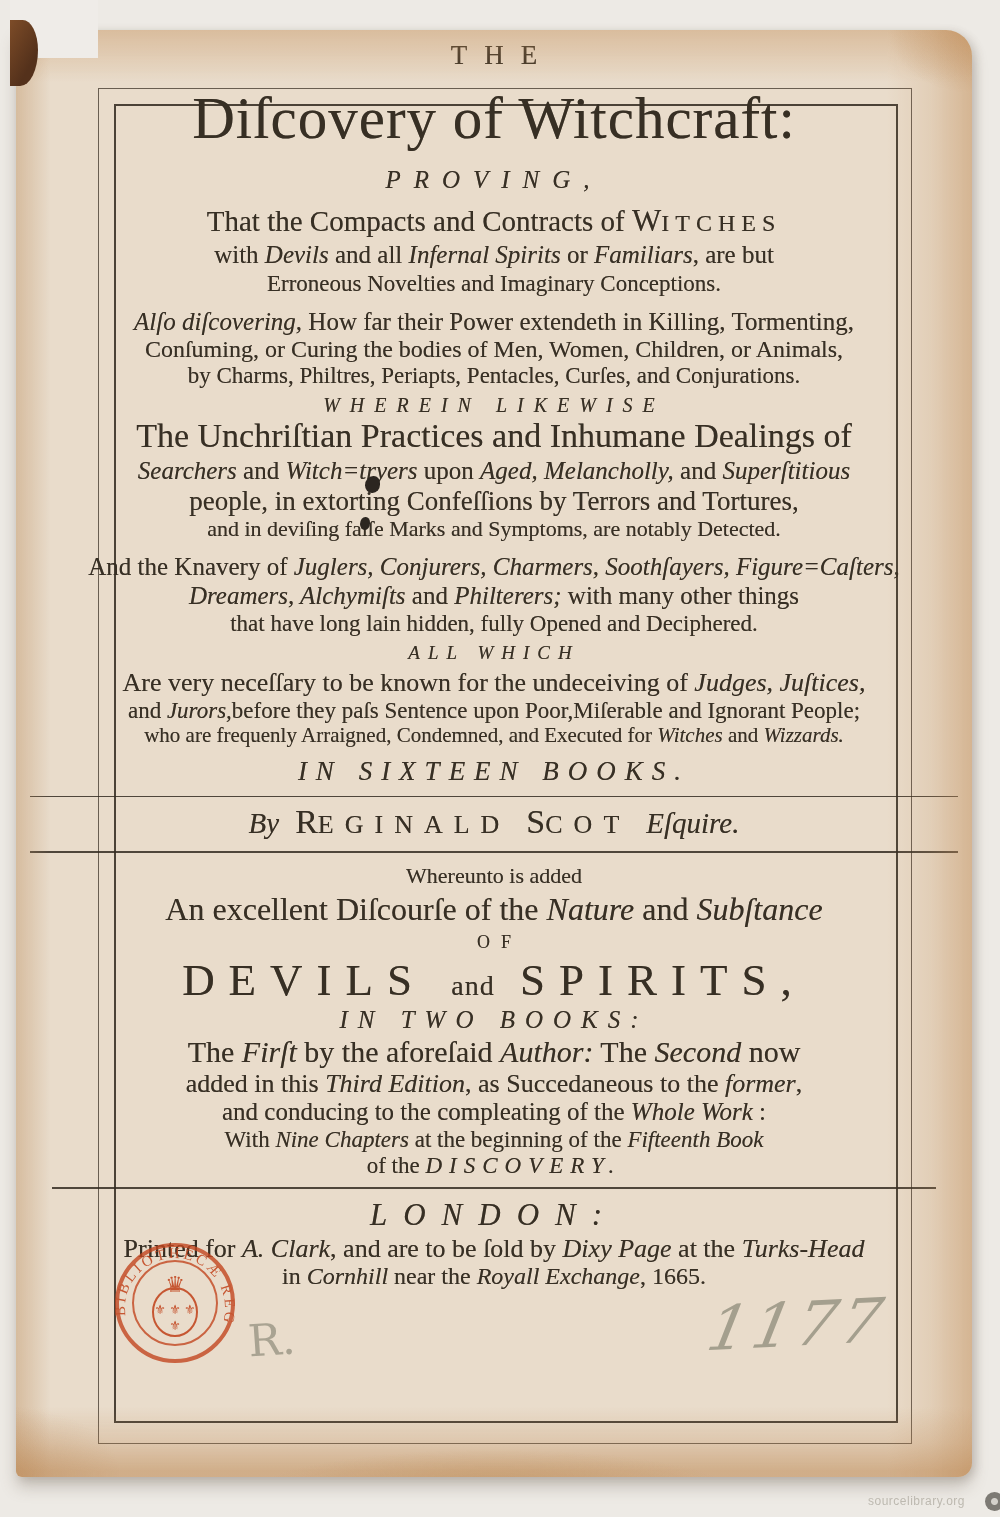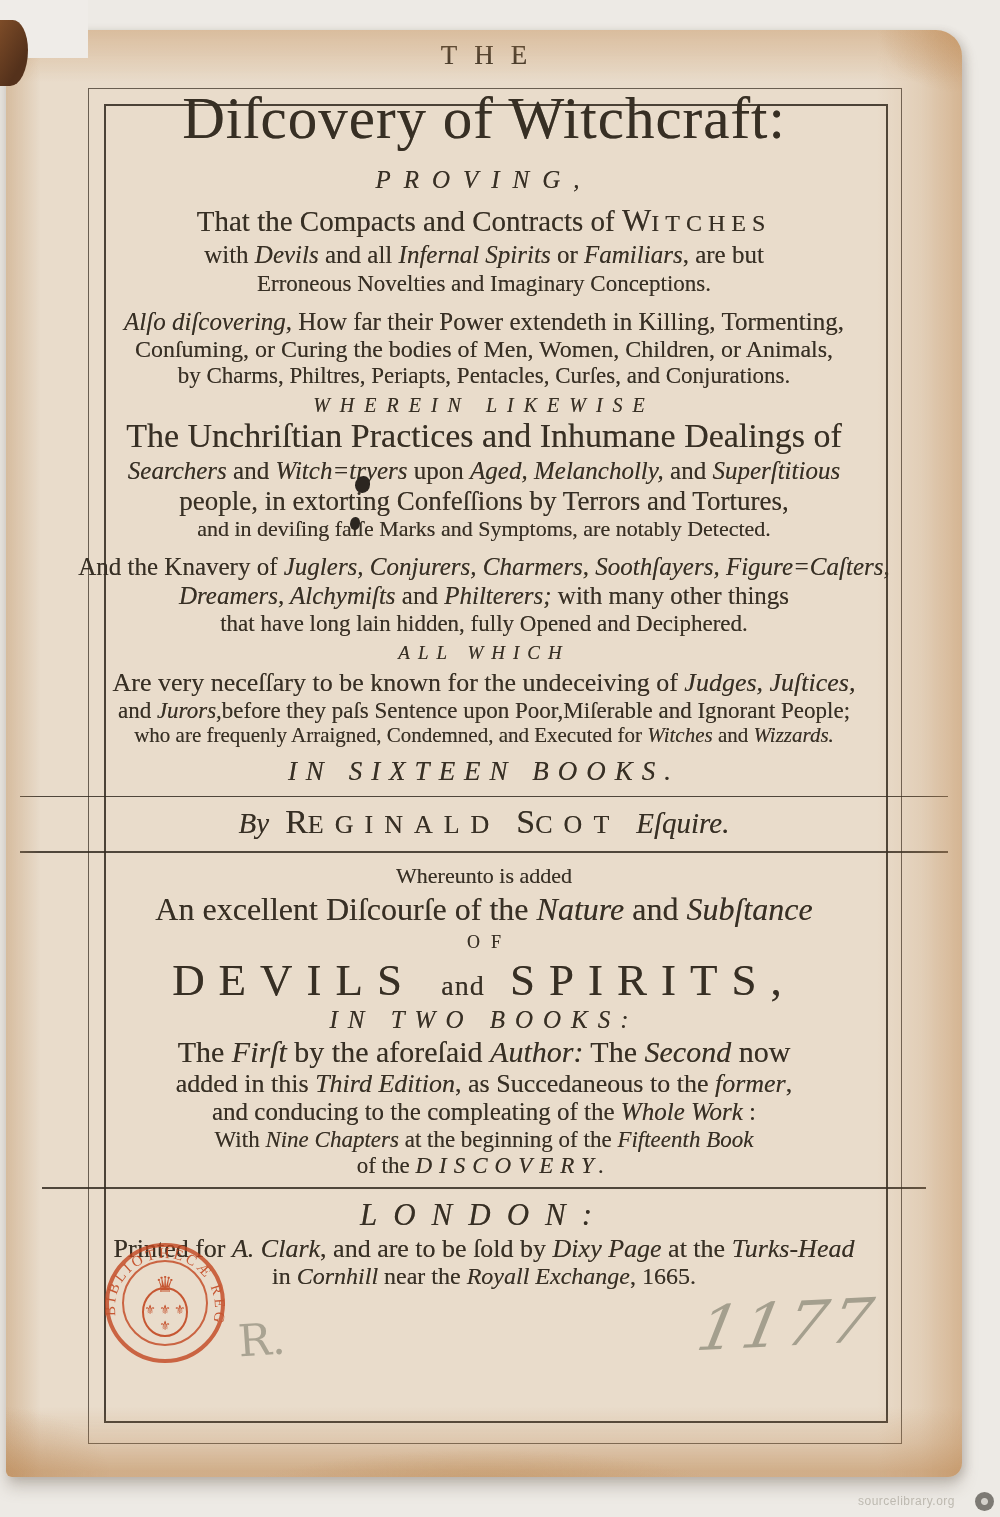--- a/index.html
+++ b/index.html
@@ -1,21 +1,21 @@
 <!DOCTYPE html>
 <html><head>
 <meta charset="utf-8">
 <style>
   html,body{margin:0;padding:0;}
   body{
     width:1000px;height:1517px;position:relative;overflow:hidden;
     background:#edeae5;
     font-family:"Liberation Serif","DejaVu Serif",serif;
   }
-  .scan{position:absolute;inset:0;}
+  .scan{position:absolute;inset:0;margin-left:10px;}
   
   .page{
     position:absolute;left:6px;top:30px;width:956px;height:1447px;
     background:#e9dccb;
     border-radius:4px 26px 14px 6px;
     box-shadow:0 10px 16px rgba(96,84,70,.28), 4px 2px 8px rgba(96,84,70,.18);
   }
   .page .edges{
     position:absolute;inset:0;pointer-events:none;border-radius:inherit;
     background:

